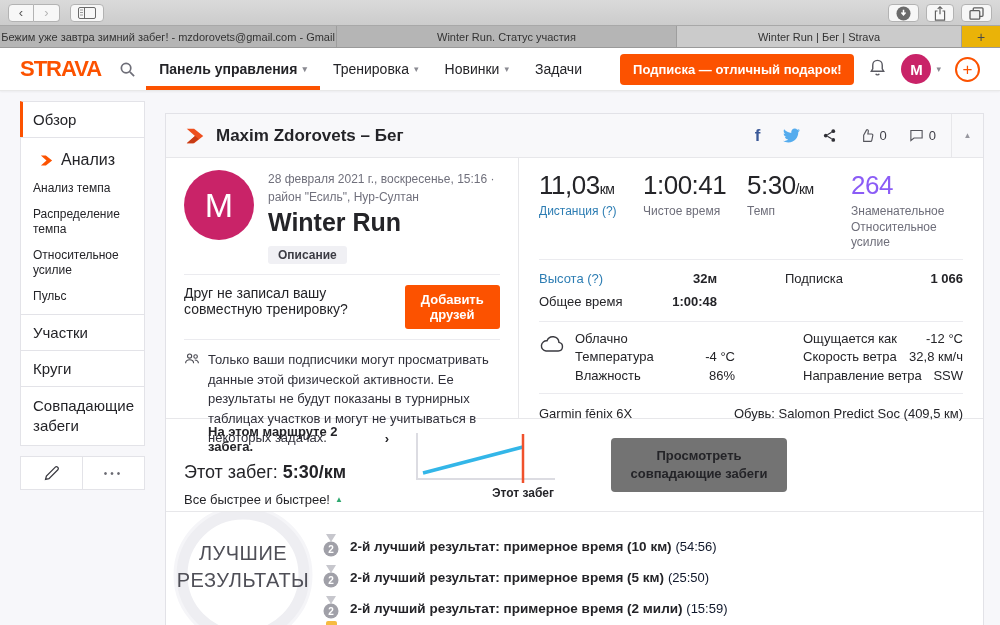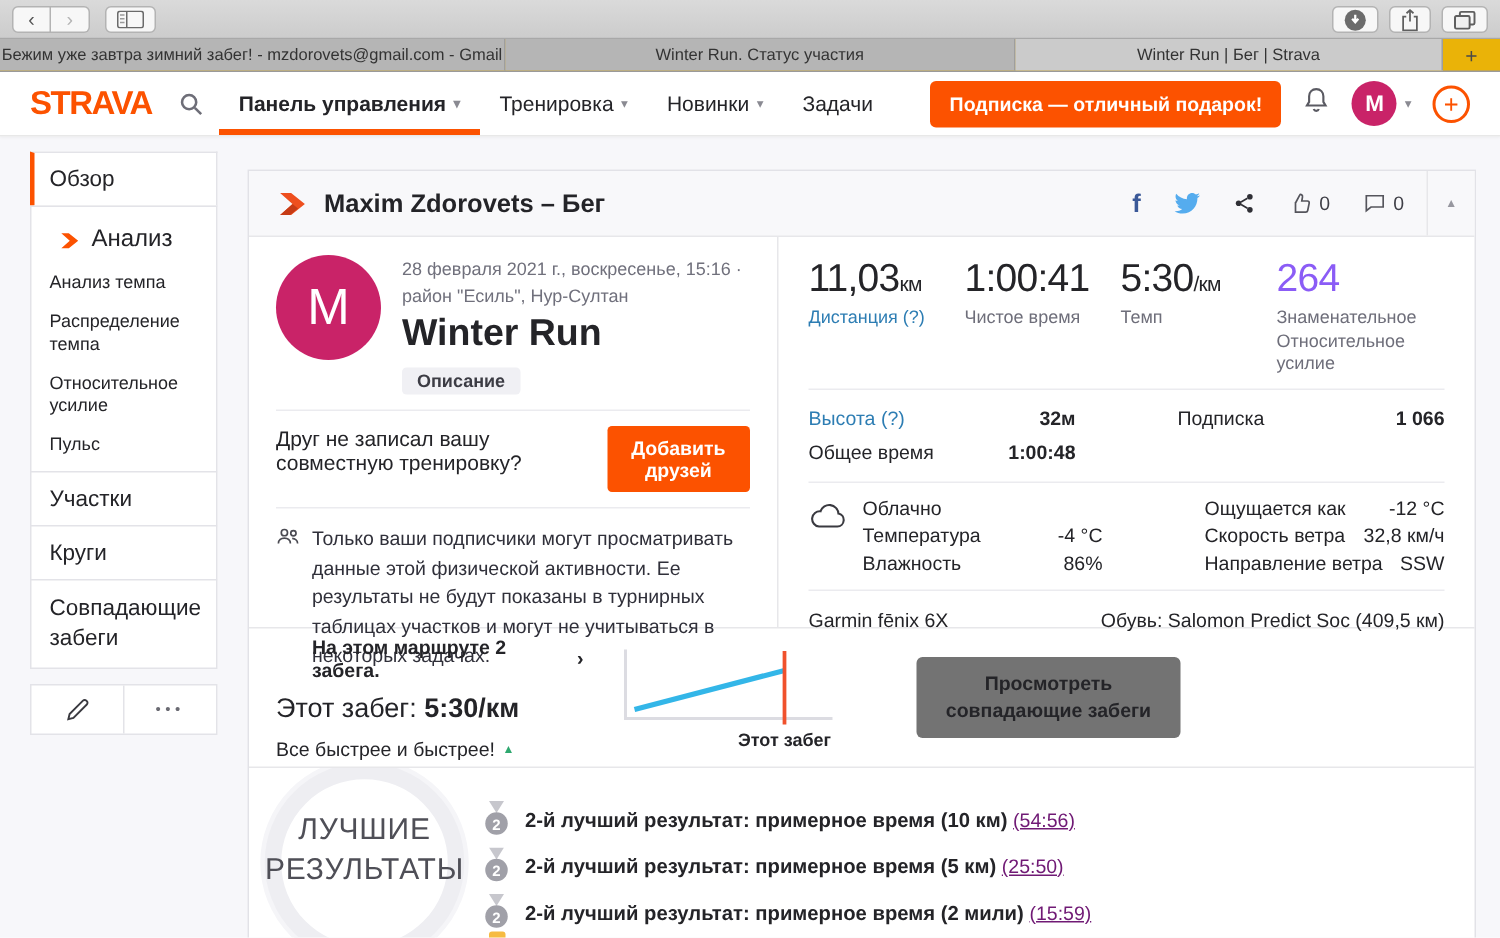--- a/index.html
+++ b/index.html
@@ -168,21 +168,21 @@
   }
   
   .achievements { border-top:1px solid #e7e7ea; position:relative; height:212px; overflow:hidden; }
   .laurel { position:absolute; left:2px; top:-12px; }
   .ach-title {
     position:absolute; left:2px; top:28px; width:150px; text-align:center;
     font-size:20px; color:#4f4f57; line-height:1.35; letter-spacing:0.5px;
   }
   .ach-list { margin-left:156px; padding-top:22px; }
   .ach-row { display:flex; align-items:center; gap:10px; height:24px; margin-bottom:7px; font-size:13.5px; }
-  .ach-time { color:#701a75; font-size:13px;text-decoration:underline; }
+  .ach-time { color:#0f172a; font-size:13px; }
   .partial-medal { position:absolute; top:109px; left:160px; width:11px; height:20px; background:#f6bb41; border-radius:2px; }
 </style>
 </head>
 <body>
 
 <div class="chrome">
   <div class="nav-group">
     <button class="cbtn">
         <span>‹</span>
       </button>

